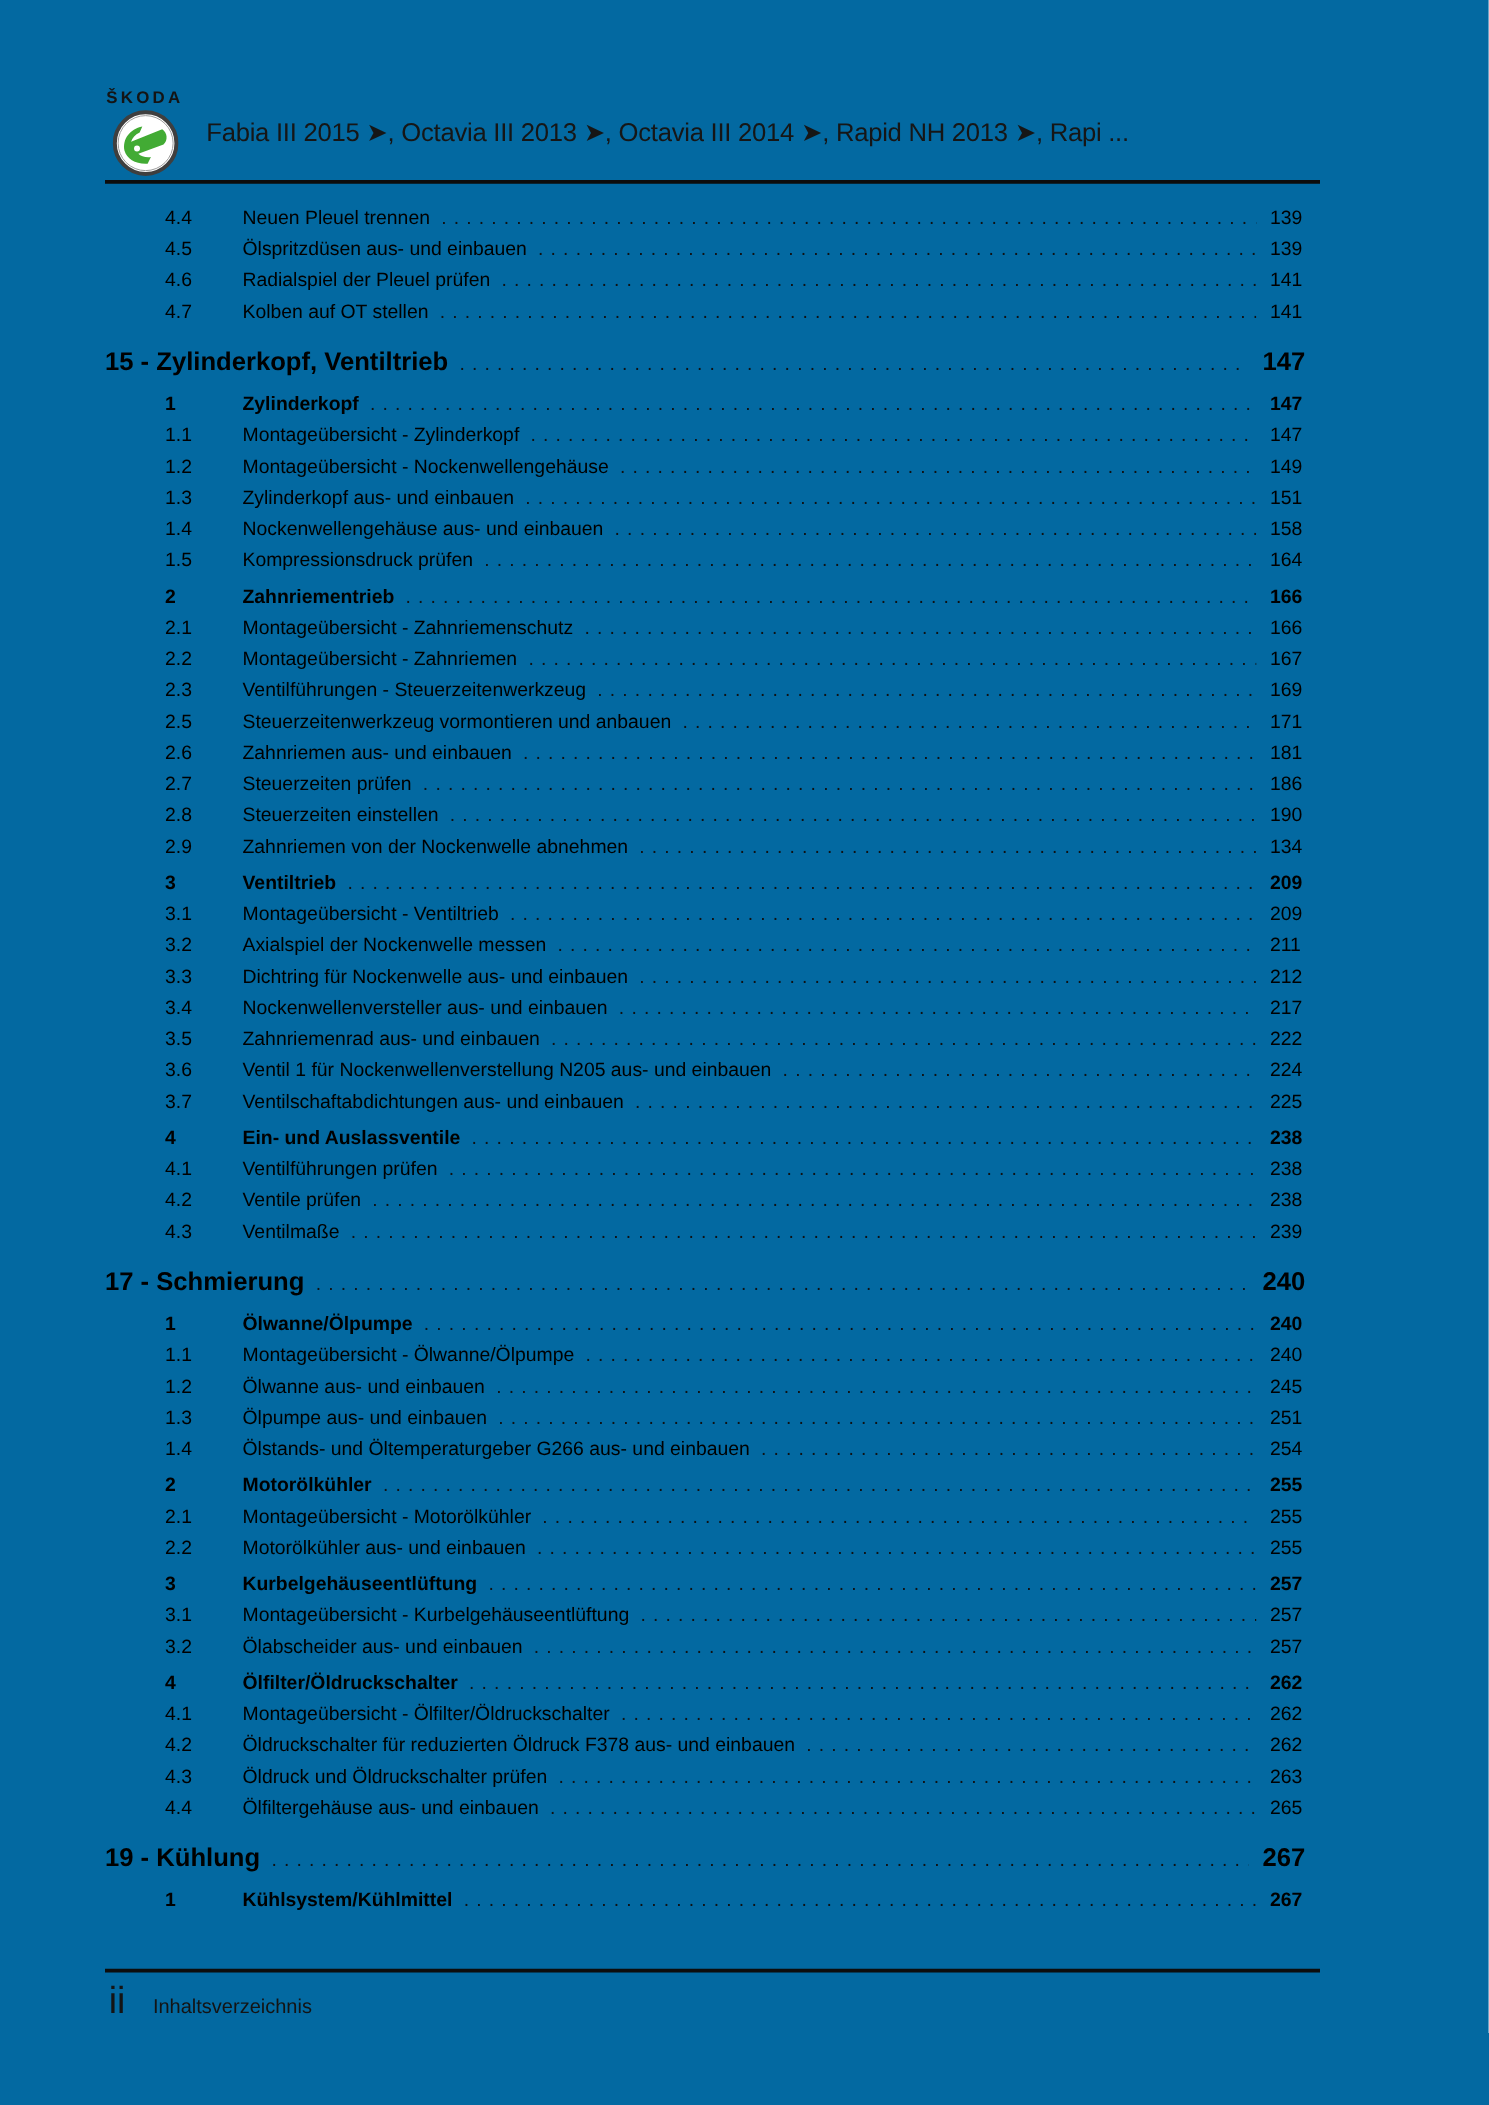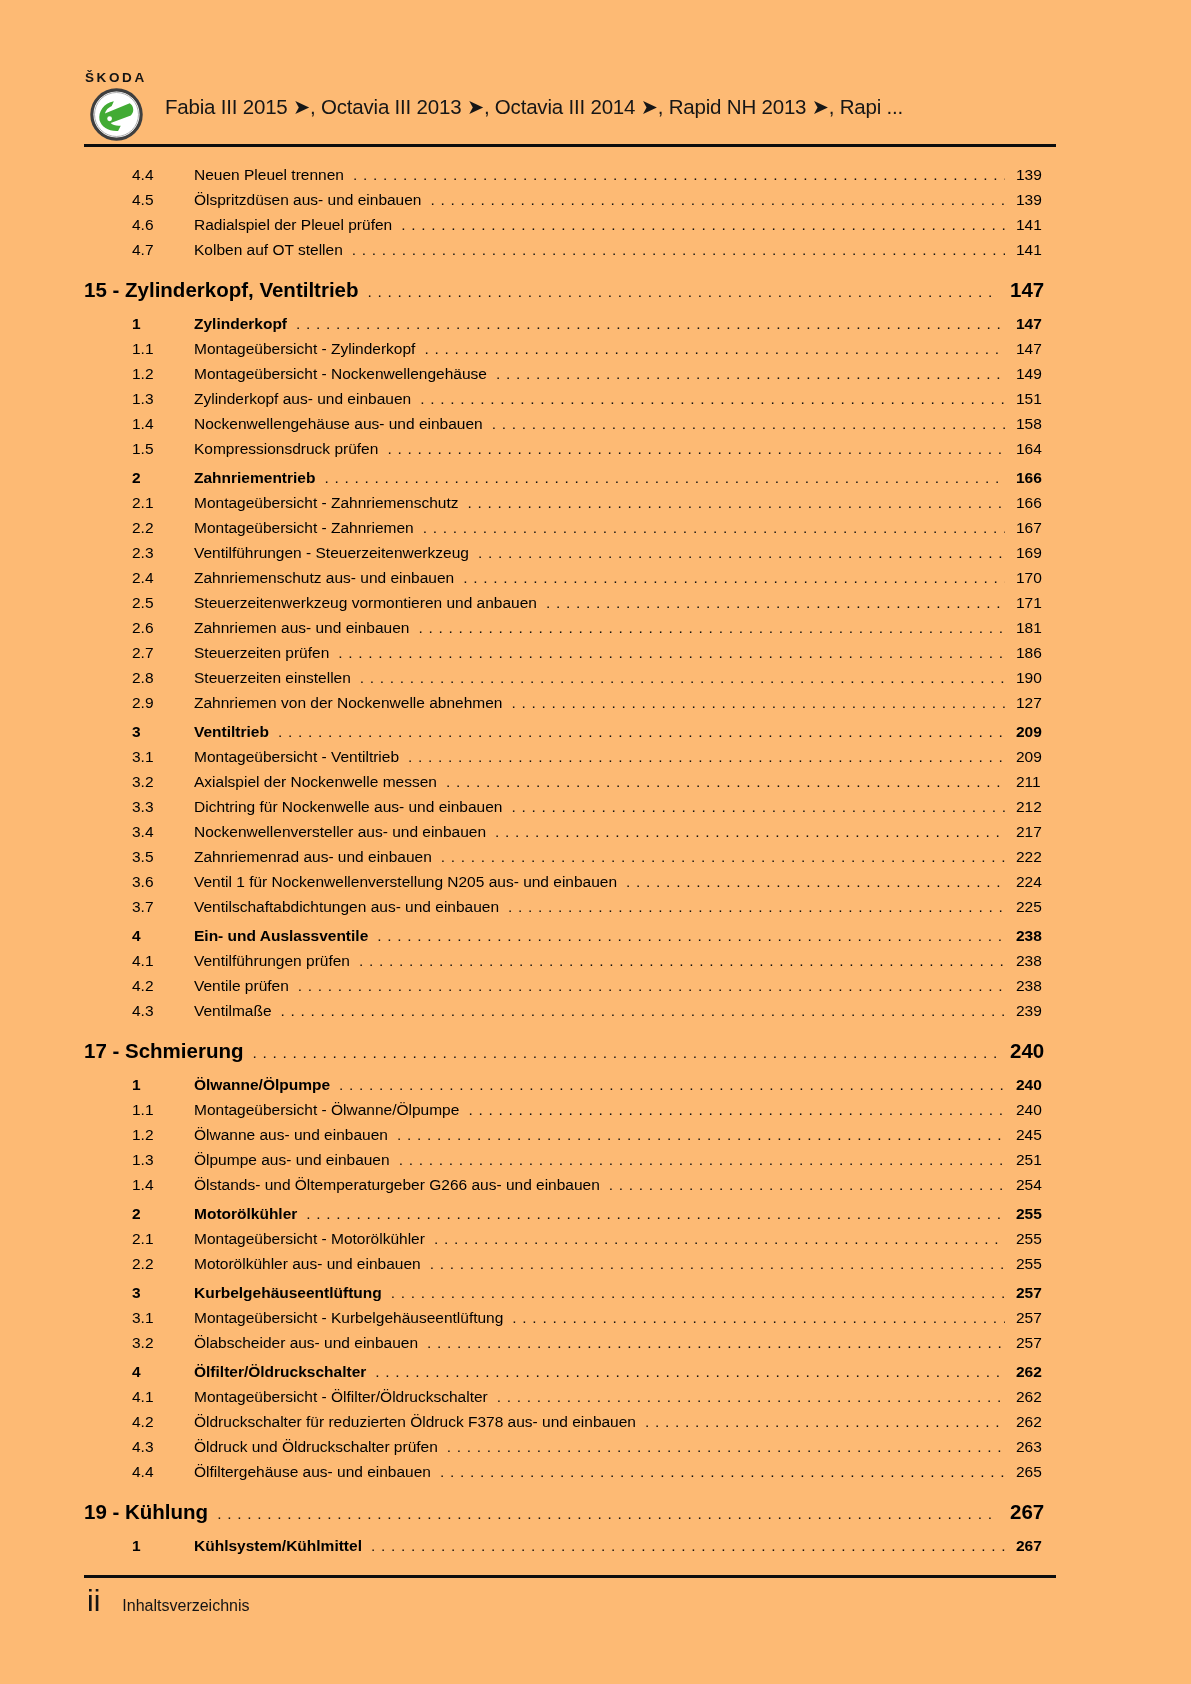--- a/index.html
+++ b/index.html
@@ -1,19 +1,19 @@
 <!DOCTYPE html>
 <html><head>
 <meta charset="utf-8">
 <style>
   html,body{margin:0;padding:0;background:#ffffff;}
   .page{
     position:relative;
     width:1191px;height:1684px;
-    background:#fdba74;
+    background:#0369a1;
     color:#000;
     font-family:"Liberation Sans","DejaVu Sans",sans-serif;
     overflow:hidden;
   }
   
   .header{position:relative;height:147px;}
   .brand{position:absolute;left:85px;top:70px;}
   .brand-name{
     font-size:13.5px;font-weight:bold;letter-spacing:2.6px;
     color:#141414;white-space:nowrap;
@@ -159,26 +159,20 @@
     <span class="dots"></span>
     <span class="pg">167</span>
   </div>
       <div class="row level-sub">
     <span class="num">2.3</span>
     <span class="title">Ventilführungen - Steuerzeitenwerkzeug</span>
     <span class="dots"></span>
     <span class="pg">169</span>
   </div>
       <div class="row level-sub">
-    <span class="num">2.4</span>
-    <span class="title">Zahnriemenschutz aus- und einbauen</span>
-    <span class="dots"></span>
-    <span class="pg">170</span>
-  </div>
-      <div class="row level-sub">
     <span class="num">2.5</span>
     <span class="title">Steuerzeitenwerkzeug vormontieren und anbauen</span>
     <span class="dots"></span>
     <span class="pg">171</span>
   </div>
       <div class="row level-sub">
     <span class="num">2.6</span>
     <span class="title">Zahnriemen aus- und einbauen</span>
     <span class="dots"></span>
     <span class="pg">181</span>
@@ -192,21 +186,21 @@
       <div class="row level-sub">
     <span class="num">2.8</span>
     <span class="title">Steuerzeiten einstellen</span>
     <span class="dots"></span>
     <span class="pg">190</span>
   </div>
       <div class="row level-sub">
     <span class="num">2.9</span>
     <span class="title">Zahnriemen von der Nockenwelle abnehmen</span>
     <span class="dots"></span>
-    <span class="pg">127</span>
+    <span class="pg">134</span>
   </div>
       <div class="row level-section">
     <span class="num">3</span>
     <span class="title">Ventiltrieb</span>
     <span class="dots"></span>
     <span class="pg">209</span>
   </div>
       <div class="row level-sub">
     <span class="num">3.1</span>
     <span class="title">Montageübersicht - Ventiltrieb</span>

